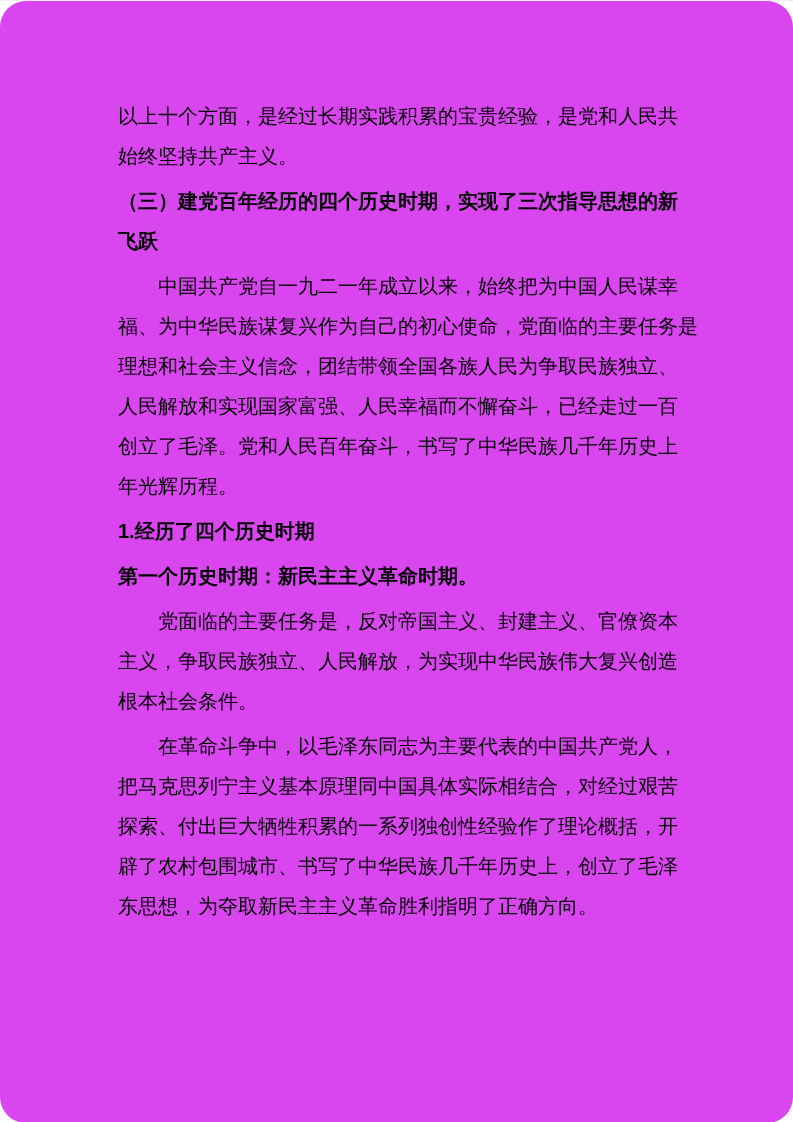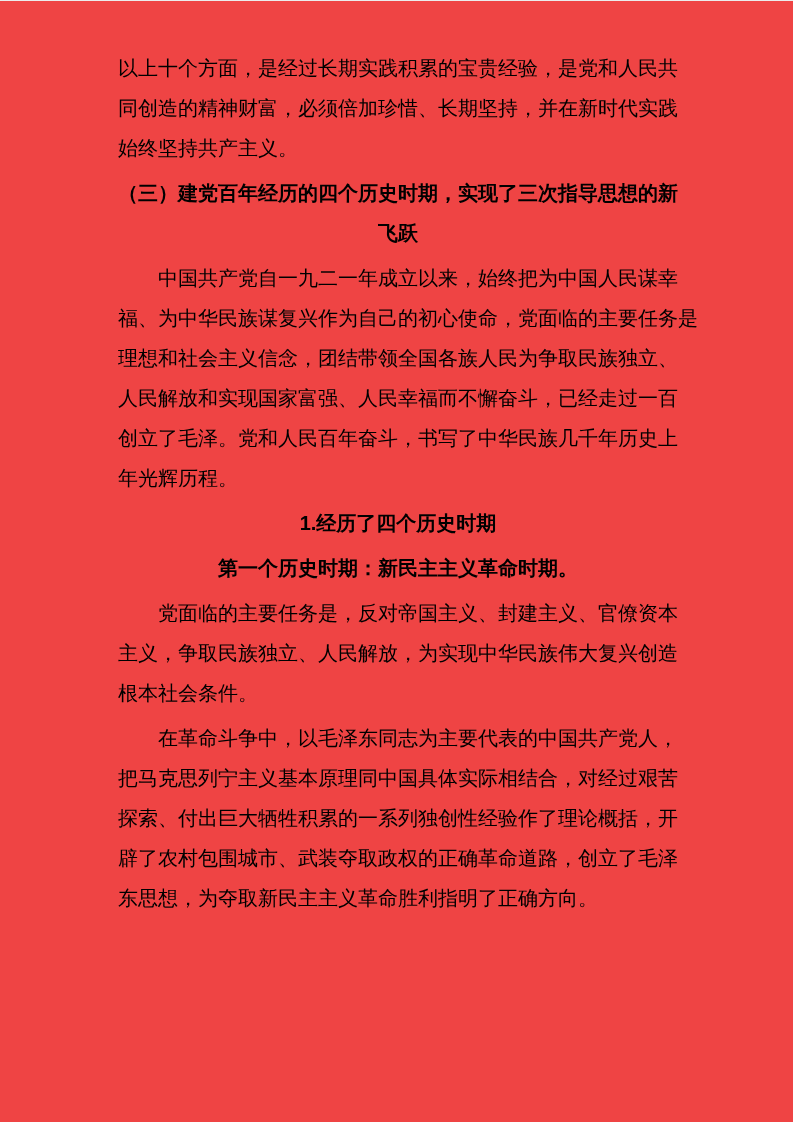--- a/index.html
+++ b/index.html
@@ -11,24 +11,25 @@
     width: 793px;
     height: 1122px;
     overflow: hidden;
     border-top: 1px solid #ececec;
     box-sizing: border-box;
   }
   .page {
     box-sizing: border-box;
     width: 793px;
     height: 1122px;
-    padding: 47px 115px 0 118px;
-    background: #ef4444;
+    padding: 95px 115px 0 118px;
+    background: #d946ef;
     color: #000000;
     font-family: "Liberation Serif", "DejaVu Serif", serif;
+    border-radius: 26px;
   }
   .para {
     margin: 0 0 5px 0;
     font-size: 20px;
     line-height: 40px;
     font-weight: normal;
   }
   .para .line {
     display: block;
     white-space: nowrap;
@@ -36,35 +37,33 @@
   }
   .para.indent .line:first-child {
     text-indent: 2em;
   }
   .heading {
     font-family: "Liberation Sans", "DejaVu Sans", sans-serif;
     font-weight: 700;
     margin: 0 0 5px 0;
     font-size: 20px;
     line-height: 40px;
-    text-align: center;
   }
   .heading .line {
     display: block;
     white-space: nowrap;
   }
 </style>
 </head>
 <body>
 
 <div class="page">
 
   <p class="para">
     <span class="line">以上十个方面，是经过长期实践积累的宝贵经验，是党和人民共</span>
-    <span class="line">同创造的精神财富，必须倍加珍惜、长期坚持，并在新时代实践</span>
     <span class="line">始终坚持共产主义。</span>
   </p>
 
   <h2 class="heading">
     <span class="line">（三）建党百年经历的四个历史时期，实现了三次指导思想的新</span>
     <span class="line">飞跃</span>
   </h2>
 
   <p class="para indent">
     <span class="line">中国共产党自一九二一年成立以来，始终把为中国人民谋幸</span>
@@ -86,18 +85,18 @@
   <p class="para indent">
     <span class="line">党面临的主要任务是，反对帝国主义、封建主义、官僚资本</span>
     <span class="line">主义，争取民族独立、人民解放，为实现中华民族伟大复兴创造</span>
     <span class="line">根本社会条件。</span>
   </p>
 
   <p class="para indent">
     <span class="line">在革命斗争中，以毛泽东同志为主要代表的中国共产党人，</span>
     <span class="line">把马克思列宁主义基本原理同中国具体实际相结合，对经过艰苦</span>
     <span class="line">探索、付出巨大牺牲积累的一系列独创性经验作了理论概括，开</span>
-    <span class="line">辟了农村包围城市、武装夺取政权的正确革命道路，创立了毛泽</span>
+    <span class="line">辟了农村包围城市、书写了中华民族几千年历史上，创立了毛泽</span>
     <span class="line">东思想，为夺取新民主主义革命胜利指明了正确方向。</span>
   </p>
 
 
 </div>
 
 </body></html>

